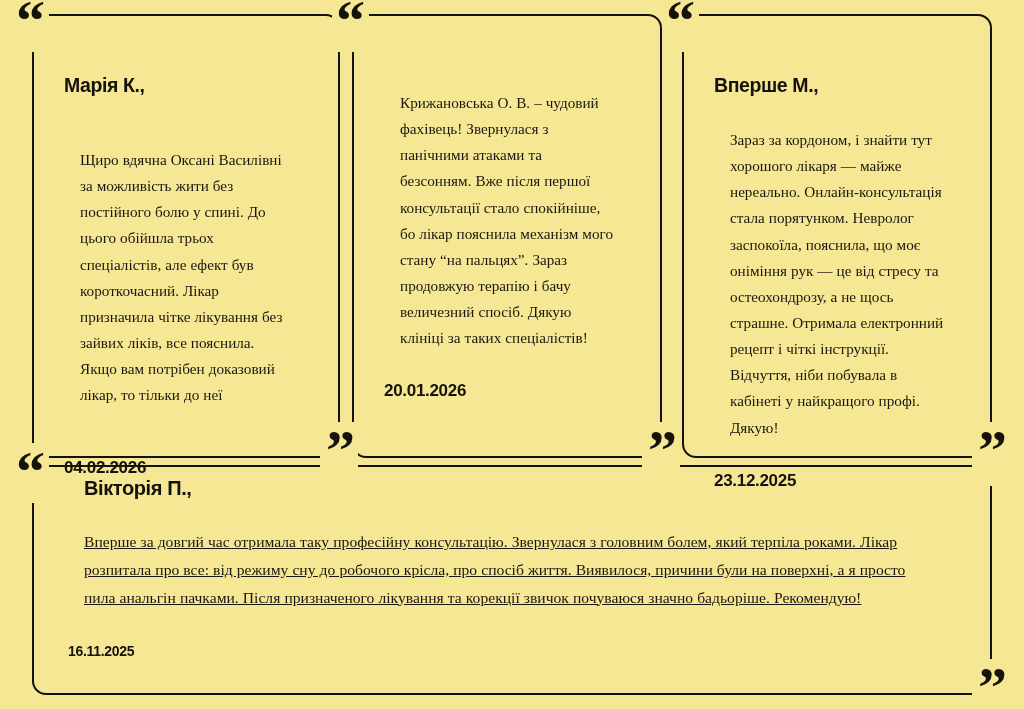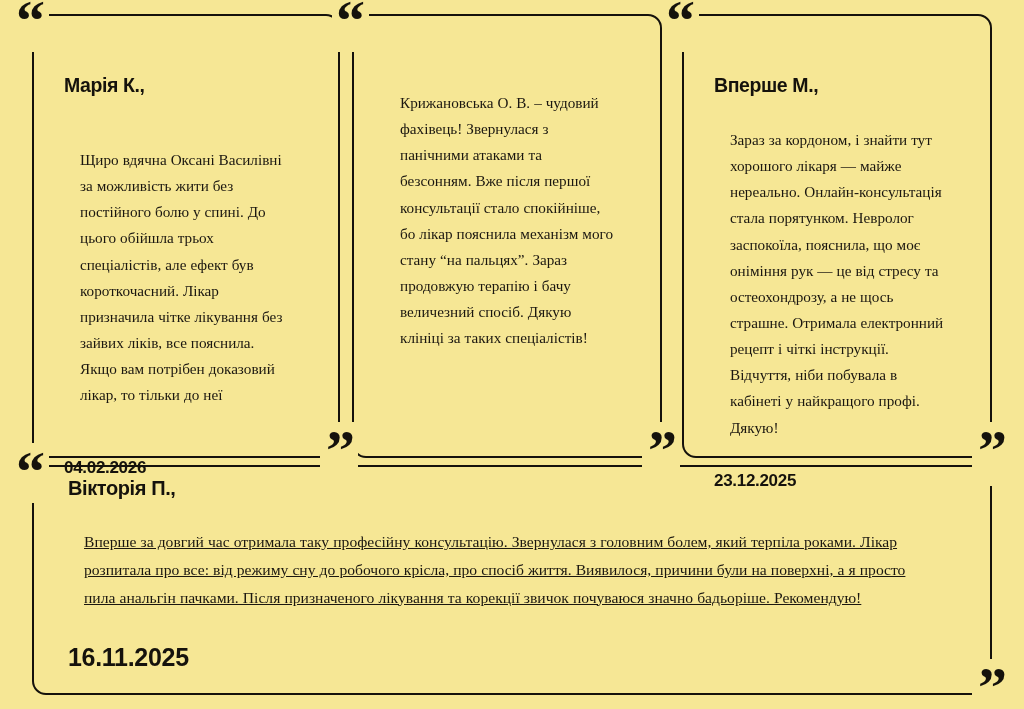--- a/index.html
+++ b/index.html
@@ -112,30 +112,30 @@
 
   #card-1 .card-inner { padding-top: 58px; gap: 20px; }
   #card-2 .card-inner { padding-top: 58px; }
   #card-3 .card-inner { padding-top: 58px; }
 
   #card-4 .card-inner {
     padding: 10px 34px 18px 34px;
   }
   #card-4 .author {
     font-size: 20px;
-    margin: 0 0 12px 0;
+    margin: 0 0 12px 16px;
   }
   #card-4 .body-text {
     font-size: 15.6px;
     line-height: 1.78;
     text-decoration: underline;
   }
   #card-4 .date {
     margin-top: 16px;
-    font-size: 25px;
+    font-size: 14px;
   }
 </style>
 </head>
 <body>
 
 <div class="board">
 
   <div class="card" id="card-1">
     <span class="qmark open">“</span>
     <span class="qmark close">”</span>
@@ -144,20 +144,21 @@
       <p class="body-text">Щиро вдячна Оксані Василівні за можливість жити без постійного болю у спині. До цього обійшла трьох спеціалістів, але ефект був короткочасний. Лікар призначила чітке лікування без зайвих ліків, все пояснила. Якщо вам потрібен доказовий лікар, то тільки до неї</p>
       <div class="date">04.02.2026</div>
     </div>
   </div>
 
   <div class="card" id="card-2">
     <span class="qmark open">“</span>
     <span class="qmark close">”</span>
     <div class="card-inner">
       <p class="body-text">Крижановська О. В. – чудовий фахівець! Звернулася з панічними атаками та безсонням. Вже після першої консультації стало спокійніше, бо лікар пояснила механізм мого стану “на пальцях”. Зараз продовжую терапію і бачу величезний спосіб. Дякую клініці за таких спеціалістів!</p>
+      <div class="date">20.01.2026</div>
     </div>
   </div>
 
   <div class="card" id="card-3">
     <span class="qmark open">“</span>
     <span class="qmark close">”</span>
     <div class="card-inner">
       <div class="author">Вперше М.,</div>
       <p class="body-text">Зараз за кордоном, і знайти тут хорошого лікаря — майже нереально. Онлайн-консультація стала порятунком. Невролог заспокоїла, пояснила, що моє оніміння рук — це від стресу та остеохондрозу, а не щось страшне. Отримала електронний рецепт і чіткі інструкції. Відчуття, ніби побувала в кабінеті у найкращого профі. Дякую!</p>
       <div class="date">23.12.2025</div>

